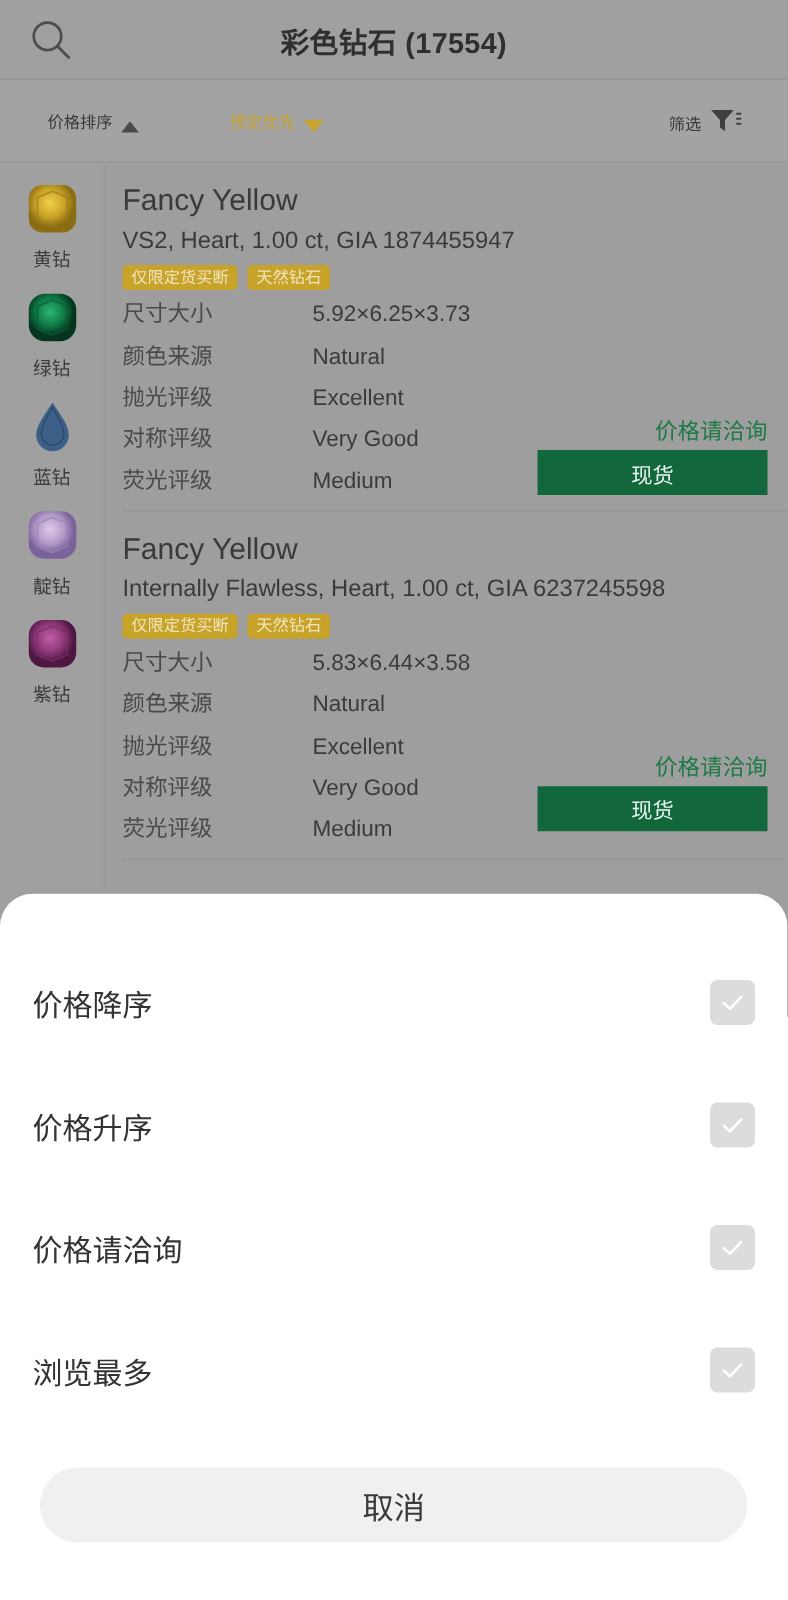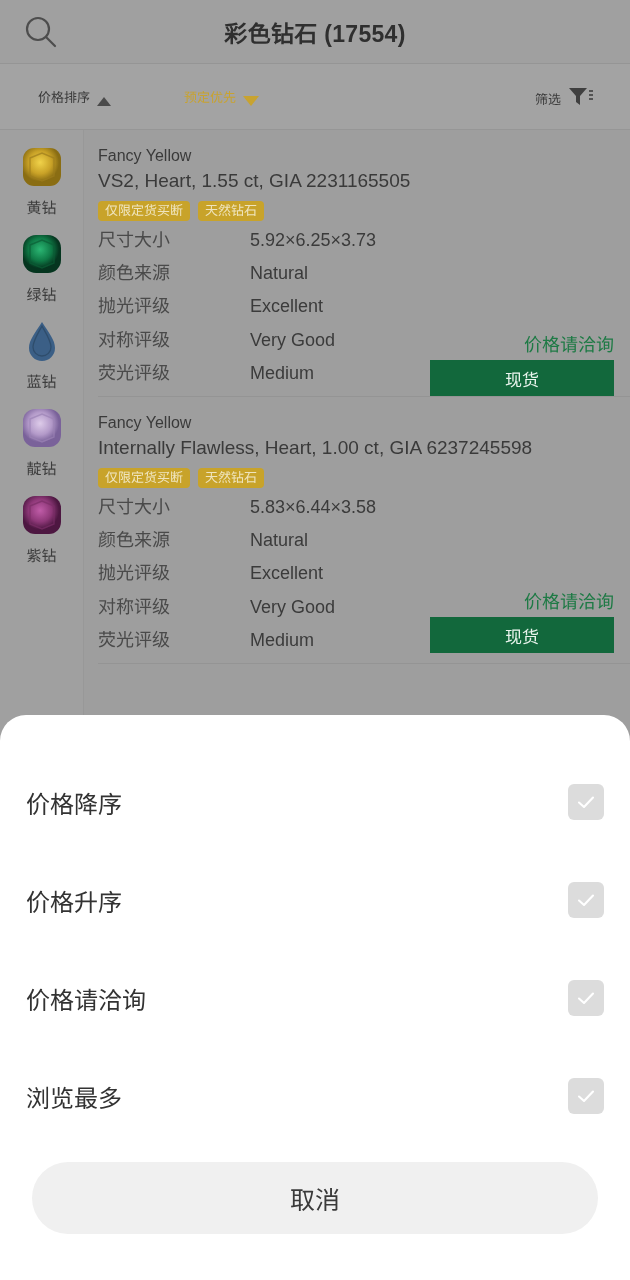--- a/index.html
+++ b/index.html
@@ -90,21 +90,21 @@
   }
 
   .list{ flex:1; padding:0 0 0 14px; position:relative; }
 
   .card{
     padding:14px 16px 6px 0;
     border-bottom:1px solid #949494;
     position:relative;
   }
   .c-title{
-    font-size:16px; color:#3a3a3a; line-height:1.45;
+    font-size:24px; color:#3a3a3a; line-height:1.45;
   }
   .c-sub{
     font-size:19px; color:#3a3a3a; line-height:1.5;
   }
   .tags{ display:flex; gap:8px; margin:5px 0 3px; }
   .tag{
     background:#c8a32a;
     color:#efe4bd;
     font-size:13px;
     padding:3px 7px 4px;
@@ -164,21 +164,21 @@
     width:36px; height:36px;
     background:#dcdcdc;
     border-radius:6px;
     display:flex; align-items:center; justify-content:center;
   }
   .cancel-wrap{
     margin-top:auto;
     padding:14px 6px 46px;
   }
   .cancel-btn{
-    width:100%; height:72px;
+    width:100%; height:60px;
     background:#f0f0f0;
     border:none;
     border-radius:36px;
     font-family:inherit;
     font-size:25px; color:#3a3a3a;
     cursor:pointer;
   }
 </style>
 </head>
 <body>
@@ -293,21 +293,21 @@
         </svg>
         <span class="cat-label">紫钻</span>
       </div>
 
     </div>
 
     <div class="list">
 
       <div class="card first">
         <div class="c-title">Fancy Yellow</div>
-        <div class="c-sub">VS2, Heart, 1.55 ct, GIA 2231165505</div>
+        <div class="c-sub">VS2, Heart, 1.00 ct, GIA 1874455947</div>
         <div class="tags">
           <span class="tag">仅限定货买断</span>
           <span class="tag">天然钻石</span>
         </div>
         <div class="spec">
           <span class="spec-k">尺寸大小</span>
           <span class="spec-v">5.92×6.25×3.73</span>
         </div>
         <div class="spec">
           <span class="spec-k">颜色来源</span>

